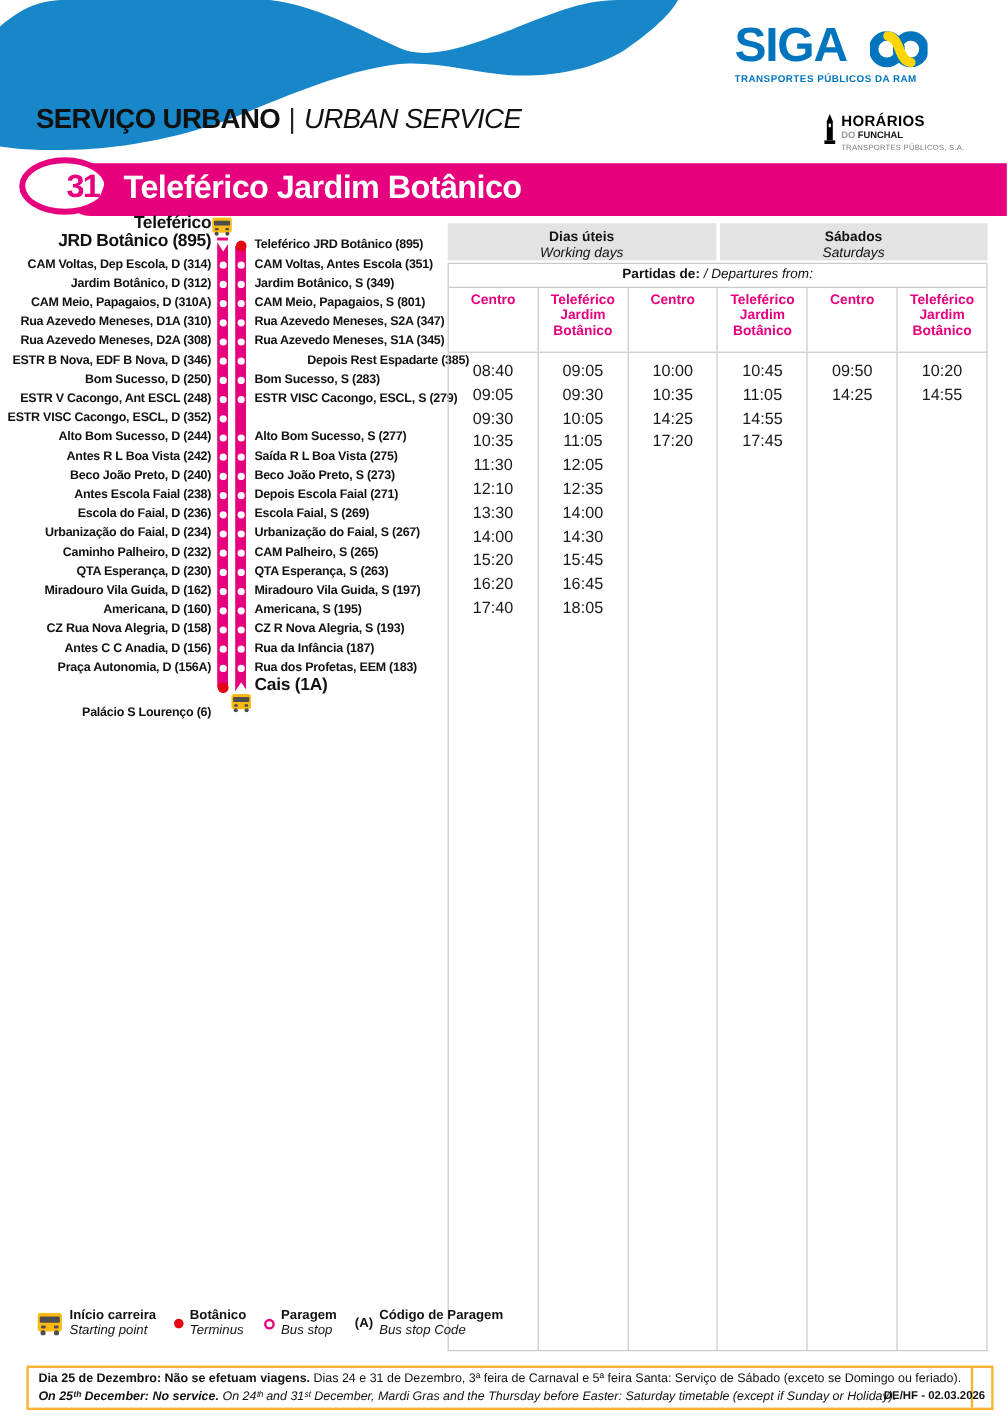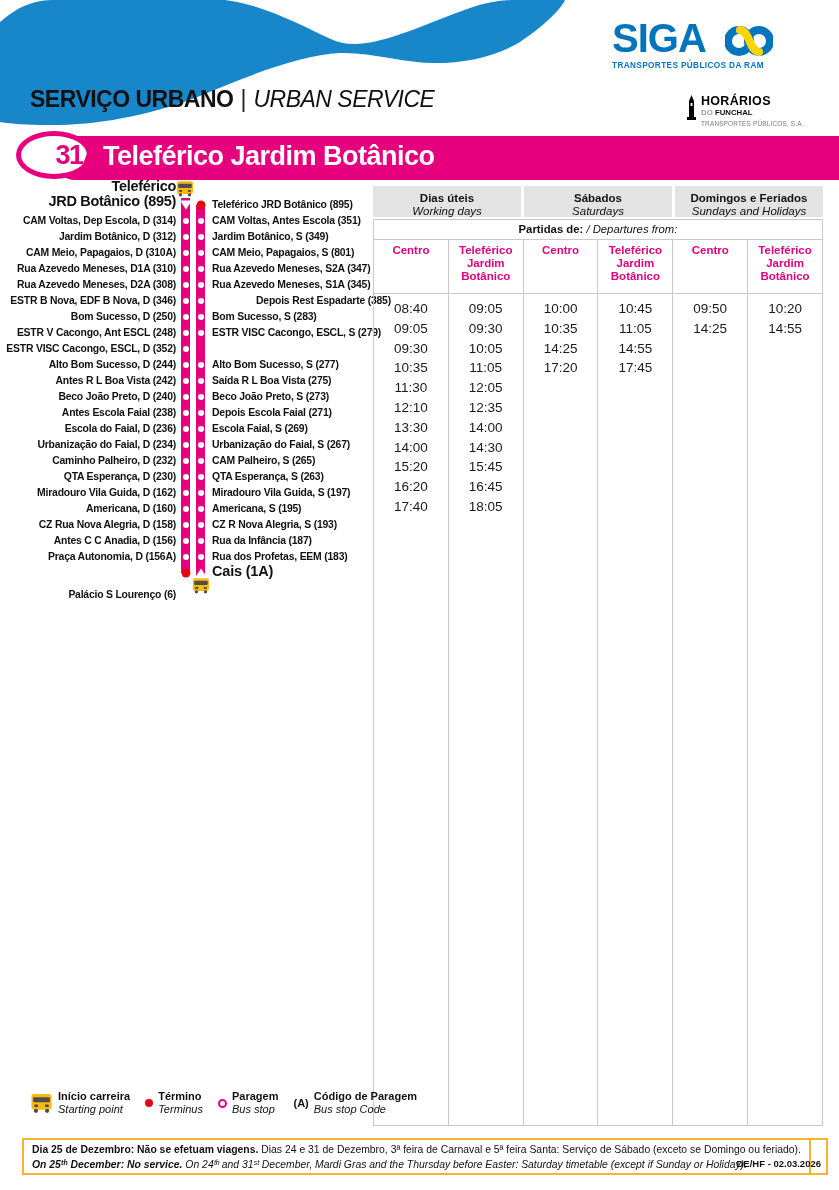--- a/index.html
+++ b/index.html
@@ -264,24 +264,20 @@
 <div id="timetable">
   <div class="tt-bands" id="tt-bands">
       <div class="tt-band">
         <div class="pt">Dias úteis</div>
         <div class="en">Working days</div>
       </div>
       <div class="tt-band">
         <div class="pt">Sábados</div>
         <div class="en">Saturdays</div>
       </div>
-      <div class="tt-band">
-        <div class="pt">Domingos e Feriados</div>
-        <div class="en">Sundays and Holidays</div>
-      </div>
     </div>
   <div id="tt-grid">
     <div id="tt-partidas">
       <span class="pt">Partidas de:</span><span class="en"> / Departures from:</span>
     </div>
     <div id="tt-colheads" class="tt-row">
         <div class="tt-cell">Centro</div>
         <div class="tt-cell">Teleférico Jardim Botânico</div>
         <div class="tt-cell">Centro</div>
         <div class="tt-cell">Teleférico Jardim Botânico</div>
@@ -350,21 +346,21 @@
         <circle cx="15" cy="15" r="1.9" fill="#4D4D4D"></circle>
       </svg>
       <span class="lg-txt">
         <div class="pt">Início carreira</div>
         <div class="en">Starting point</div>
       </span>
     </div>
     <div class="lg-item">
       <span class="lg-term"></span>
       <span class="lg-txt">
-        <div class="pt">Término</div>
+        <div class="pt">Botânico</div>
         <div class="en">Terminus</div>
       </span>
     </div>
     <div class="lg-item">
       <span class="lg-stop"></span>
       <span class="lg-txt">
         <div class="pt">Paragem</div>
         <div class="en">Bus stop</div>
       </span>
     </div>

